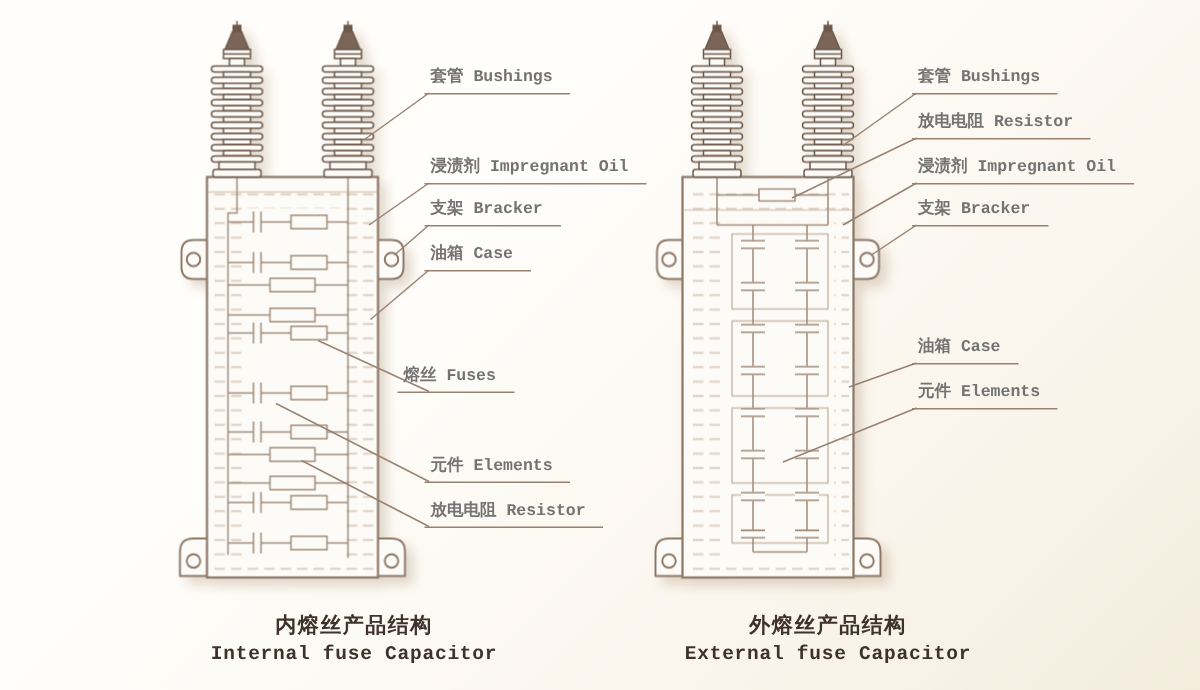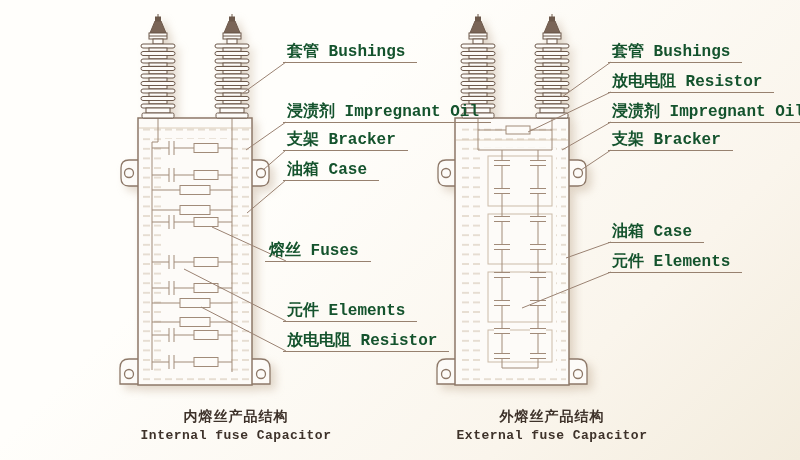--- a/index.html
+++ b/index.html
@@ -6,22 +6,22 @@
   body{
     width:800px;height:460px;overflow:hidden;
     font-family:"Liberation Mono","DejaVu Sans Mono",monospace;
     background:linear-gradient(135deg,#fffefb 35%,#faf5ec 75%,#f3ecdd 100%);
     position:relative;color:#3e322a;
   }
   .stage{position:absolute;left:0;top:0;width:800px;height:460px;}
   svg{position:absolute;left:0;top:0;}
   .part-label{
     position:absolute;
-    font-size:16px;line-height:13px;font-weight:600;
-    color:#14532d;white-space:nowrap;
+    font-size:11px;line-height:13px;font-weight:600;
+    color:#737373;white-space:nowrap;
     border-bottom:1.2px solid #97816f;
     padding:0 12px 3px 4px;
   }
   .caption{
     position:absolute;width:300px;text-align:center;
   }
   .caption .zh{font-size:14px;font-weight:700;letter-spacing:1px;}
   .caption .en{font-size:13px;font-weight:600;margin-top:2px;letter-spacing:.5px;}
 </style>
 </head>

